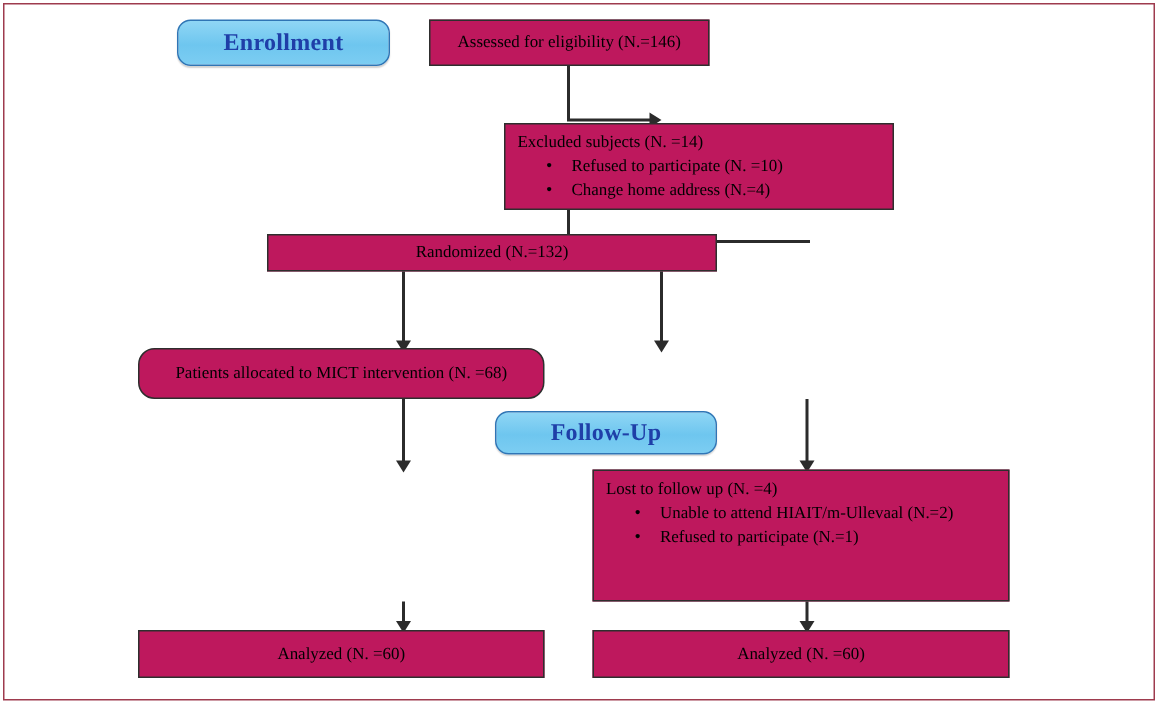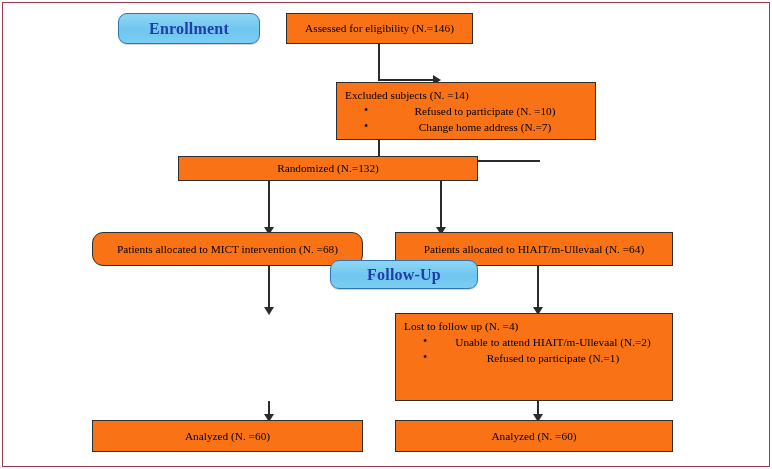--- a/index.html
+++ b/index.html
@@ -35,21 +35,21 @@
     top: 0;
     width: 745px;
     height: 469px;
   }
 
   
   .node {
     position: absolute;
     box-sizing: border-box;
     border: 1.4px solid #2e2e2e;
-    background: #f97316;
+    background: #be185d;
     color: #000000;
     font-size: 11.3px;
     line-height: 1.32;
   }
   .node.centered {
     display: flex;
     align-items: center;
     justify-content: center;
     text-align: center;
   }
@@ -58,21 +58,20 @@
   }
   .node .head {
     display: block;
     margin-bottom: 1px;
     white-space: nowrap;
   }
   .node ul {
     margin: 0;
     padding: 0 0 0 34px;
     list-style: none;
-    text-align: center;
   }
   .node ul li {
     position: relative;
     margin: 1px 0 1px 0;
     padding-left: 2px;
   }
   .node ul li::before {
     content: "\2022";
     position: absolute;
     left: -15px;
@@ -136,21 +135,21 @@
     </div>
 
     <div class="vline" style="left:378px; top:44px; height:36px;"></div>
     <div class="hline" style="left:378px; top:79px; width:58px;"></div>
     <div class="arrowhead right" style="left:433px; top:75px;"></div>
 
     <div class="node listbox" style="left:336px; top:82px; width:260px; height:58px;">
       <span class="head">Excluded subjects (N. =14)</span>
       <ul>
         <li>Refused to participate (N. =10)</li>
-        <li>Change home address (N.=7)</li>
+        <li>Change home address (N.=4)</li>
       </ul>
     </div>
 
     <div class="vline" style="left:378px; top:140px; height:18px;"></div>
 
     <div class="node centered" style="left:178px; top:156px; width:300px; height:25px;">
       <span>Randomized (N.=132)</span>
     </div>
 
     <div class="hline" style="left:478px; top:160px; width:62px;"></div>
@@ -158,25 +157,22 @@
     <div class="vline" style="left:268px; top:181px; height:49px;"></div>
     <div class="arrowhead" style="left:264px; top:227px;"></div>
 
     <div class="vline" style="left:440px; top:181px; height:49px;"></div>
     <div class="arrowhead" style="left:436px; top:227px;"></div>
 
     <div class="node centered" style="left:92px; top:232px; width:271px; height:34px;border-radius:11px;">
       <span>Patients allocated to MICT intervention (N. =68)</span>
     </div>
 
-    <div class="node centered" style="left:395px; top:232px; width:278px; height:34px;">
-      <span>Patients allocated to HIAIT/m-Ullevaal (N. =64)</span>
-    </div>
-
-    <div class="banner" style="left:330px; top:260px; width:148px; height:29px;">
+
+    <div class="banner" style="left:330px; top:274px; width:148px; height:29px;">
       <span>Follow-Up</span>
     </div>
 
     <div class="vline" style="left:268px; top:266px; height:44px;"></div>
     <div class="arrowhead" style="left:264px; top:307px;"></div>
 
     <div class="vline" style="left:537px; top:266px; height:44px;"></div>
     <div class="arrowhead" style="left:533px; top:307px;"></div>
 
 

